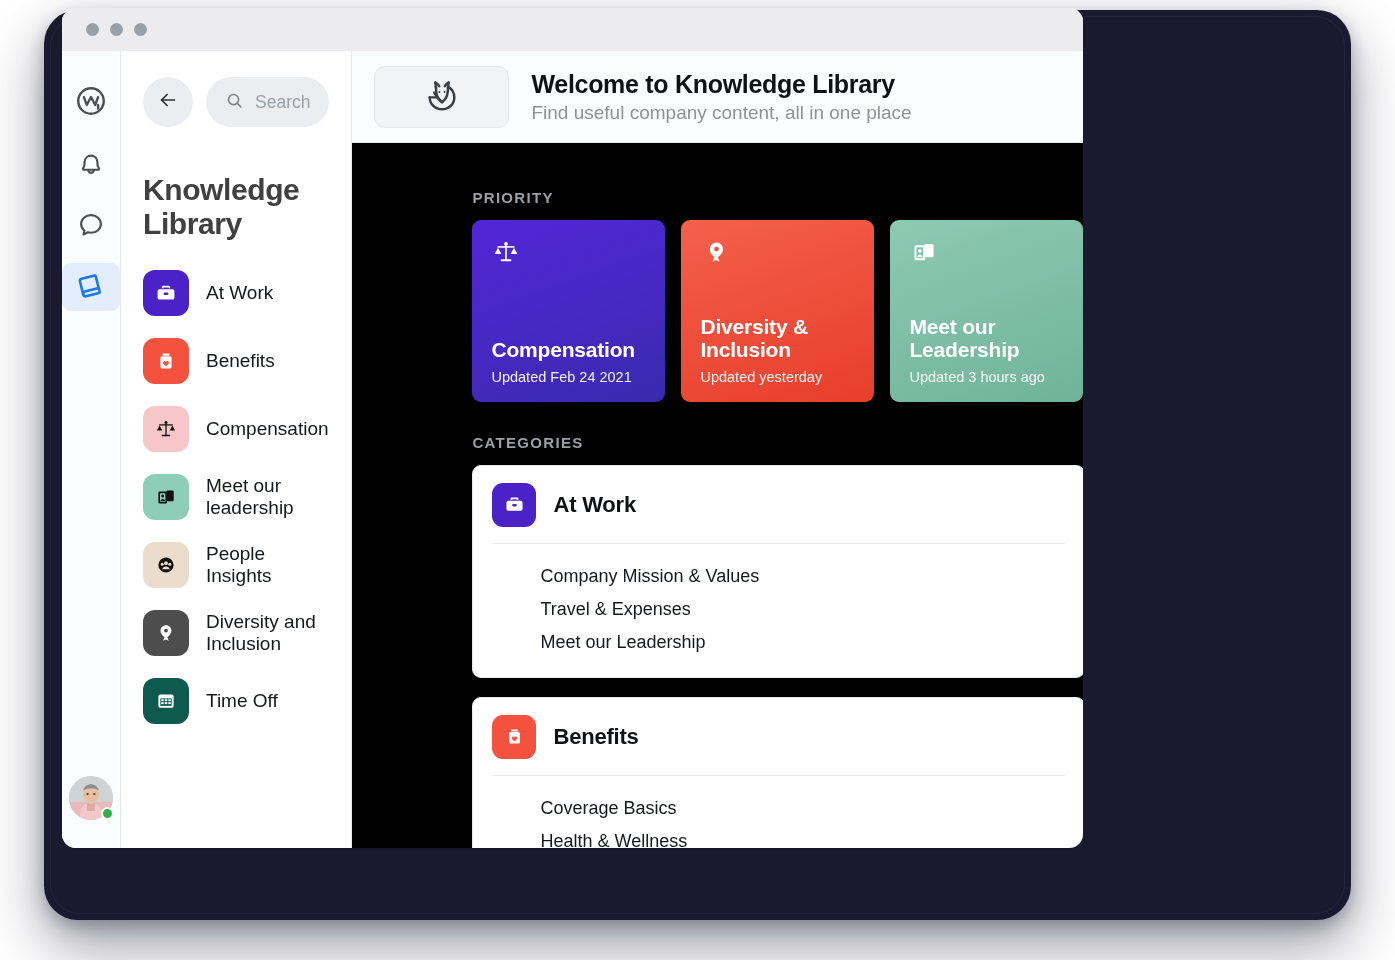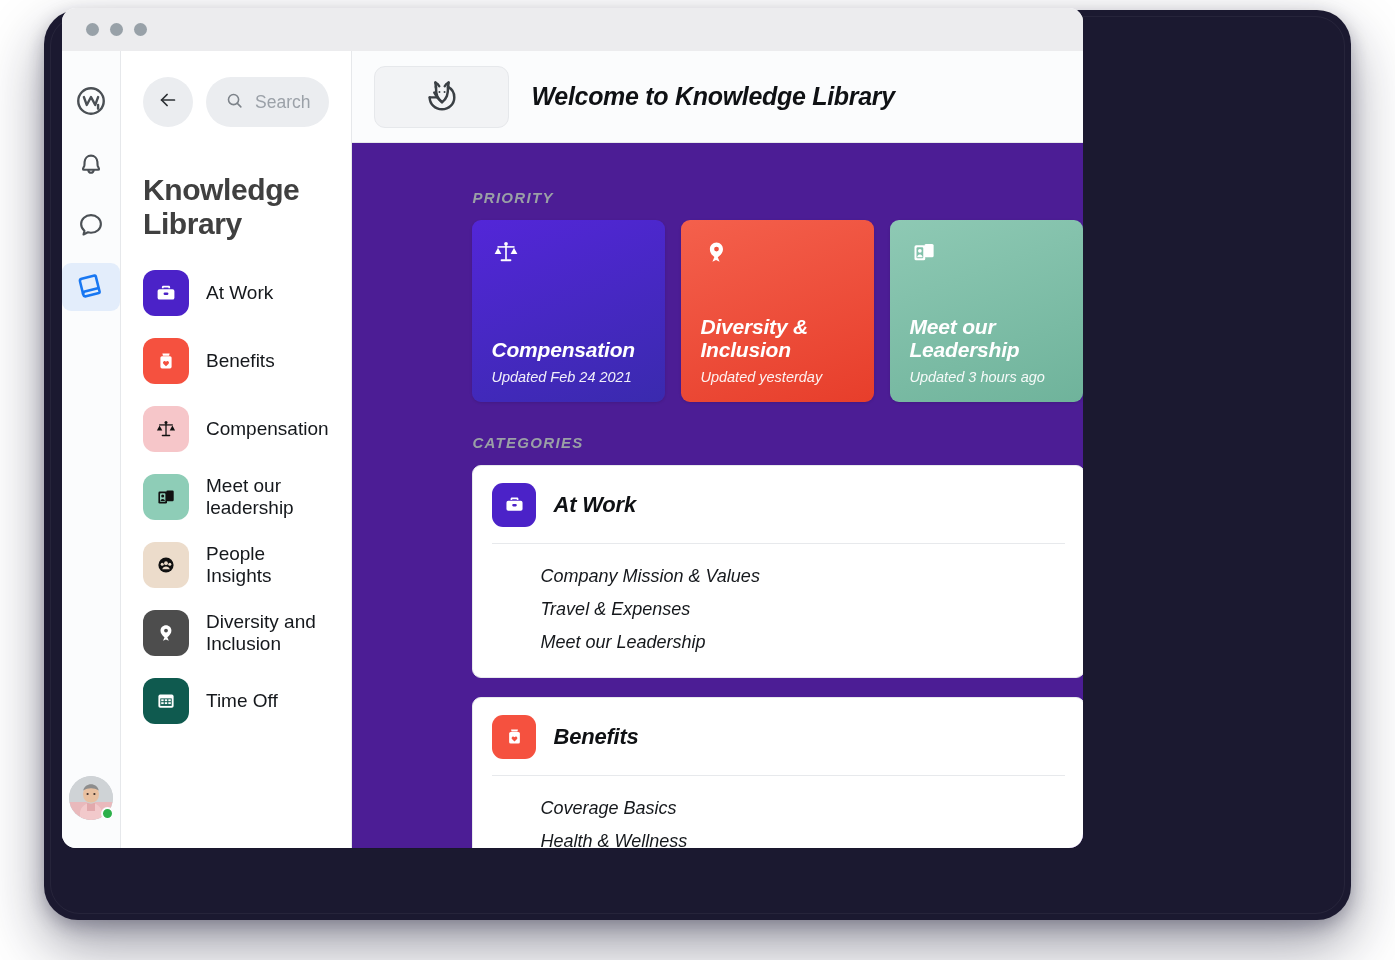--- a/index.html
+++ b/index.html
@@ -101,21 +101,21 @@
     display:flex; align-items:center; gap:17px;
     padding:7px 0; margin-bottom:8px; cursor:pointer;
   }
   .cat-ico{
     width:46px;height:46px;border-radius:12px; flex:none;
     display:flex;align-items:center;justify-content:center;
   }
   .cat-label{ font-size:19px; color:#15181c; }
 
   
-  .main{ flex:1; background:#4c1d95; display:flex; flex-direction:column;font-style:italic; }
+  .main{ flex:1; background:#000000; display:flex; flex-direction:column; }
   .main-head{
     height:92px; background:#fbfcfd;
     border-bottom:1px solid #e6e8eb;
     display:flex; align-items:center; gap:22px; padding:0 0 0 22px;
   }
   .brand-box{
     width:135px; height:62px; border-radius:11px;
     background:#f2f3f5; border:1px solid #e6e8eb;
     display:flex;align-items:center;justify-content:center; flex:none;
   }
@@ -365,20 +365,21 @@
                 <path d="M15.3 7.6c2.1 1.1 3.4 3.2 3.4 5.7 0 3.6-3 6.5-6.7 6.5s-6.7-2.9-6.7-6.5"></path>
                 <path d="M5.3 13.3h4.1l2.6 2.6"></path>
                 <path d="M9.4 13.3l-1.6-2.6"></path>
                 <circle cx="10.6" cy="10.4" r=".55" fill="#3a3f44" stroke="none"></circle>
                 <circle cx="13.4" cy="10.4" r=".55" fill="#3a3f44" stroke="none"></circle>
               </svg>
             </span>
           </div>
           <div>
             <div class="head-title">Welcome to Knowledge Library</div>
+            <div class="head-sub">Find useful company content, all in one place</div>
           </div>
         </div>
 
         <div class="main-scroll">
 
           <div class="sec-label">PRIORITY</div>
 
           <div class="cards">
 
             <div class="pcard" style="background:linear-gradient(160deg,#5326d8 0%,#3a2aae 100%)">

